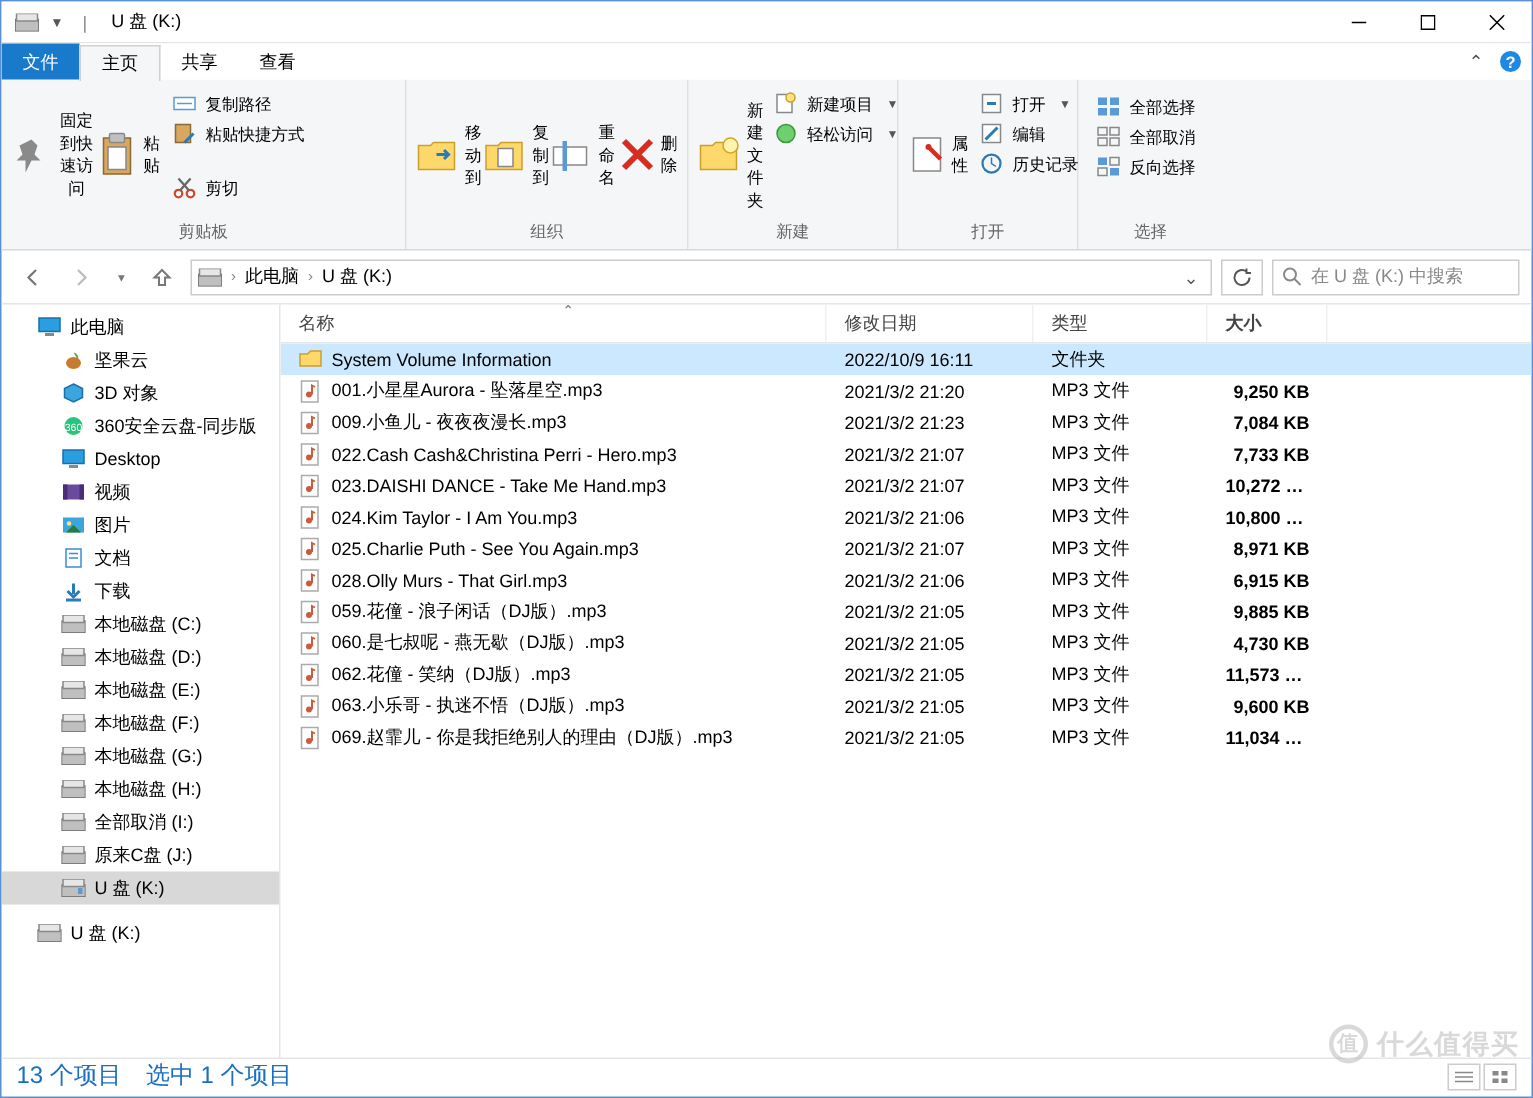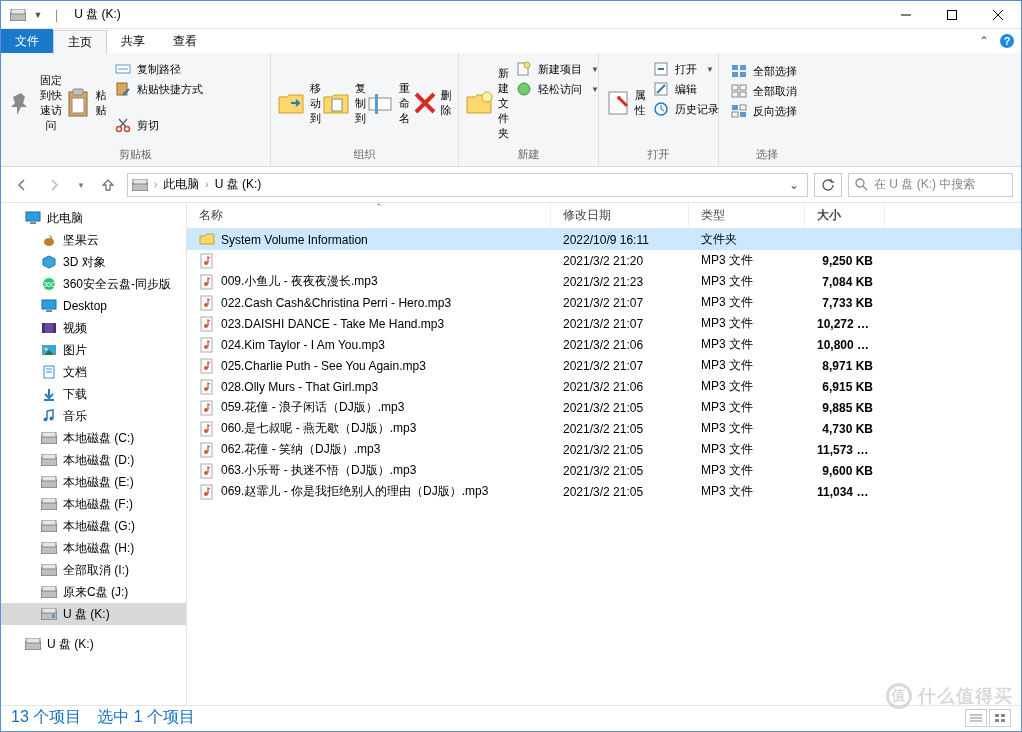--- a/index.html
+++ b/index.html
@@ -478,31 +478,20 @@
           <span class="nicon">
             <svg width="16" height="16">
               <path d="M8 3 L8 10 M4 8 L8 12 L12 8" stroke="#2a7ab8" fill="none" stroke-width="2"></path>
               <line x1="3" y1="14" x2="13" y2="14" stroke="#2a7ab8" stroke-width="2"></line>
             </svg>
           </span>
           <span>下载</span>
         </div>
         <div class="navitem indent">
           <span class="nicon">
-            <svg width="16" height="16">
-              <path d="M6 3 L6 11" stroke="#2a7ab8" stroke-width="1.5"></path>
-              <circle cx="4.5" cy="11.5" r="2" fill="#2a7ab8"></circle>
-              <path d="M6 3 L12 2 L12 10" stroke="#2a7ab8" stroke-width="1.5" fill="none"></path>
-              <circle cx="10.5" cy="10.5" r="2" fill="#2a7ab8"></circle>
-            </svg>
-          </span>
-          <span>音乐</span>
-        </div>
-        <div class="navitem indent">
-          <span class="nicon">
             <svg width="16" height="12" viewBox="0 0 16 12">
               <rect x="0" y="4" width="16" height="8" fill="#bfbfbf" stroke="#666"></rect>
               <rect x="1" y="0" width="14" height="5" fill="#e6e6e6" stroke="#888"></rect>
             </svg>
           </span>
           <span>本地磁盘 (C:)</span>
         </div>
         <div class="navitem indent">
           <span class="nicon">
             <svg width="16" height="12" viewBox="0 0 16 12">
@@ -613,20 +602,21 @@
         </div>
         <div class="filerow">
           <div class="fcell namecell col-name">
             <span class="ficon">
               <svg width="16" height="16">
                 <rect x="2" y="1" width="11" height="14" fill="#fff" stroke="#aaa"></rect>
                 <circle cx="7" cy="10" r="2" fill="#cd5a3a"></circle>
                 <path d="M9 10 L9 4 L11 5" stroke="#cd5a3a" fill="none" stroke-width="1.3"></path>
               </svg>
             </span>
+            <span>001.小星星Aurora - 坠落星空.mp3</span>
           </div>
           <div class="fcell col-date">2021/3/2 21:20</div>
           <div class="fcell col-type">MP3 文件</div>
           <div class="fcell col-size">9,250 KB</div>
         </div>
         <div class="filerow">
           <div class="fcell namecell col-name">
             <span class="ficon">
               <svg width="16" height="16">
                 <rect x="2" y="1" width="11" height="14" fill="#fff" stroke="#aaa"></rect>

